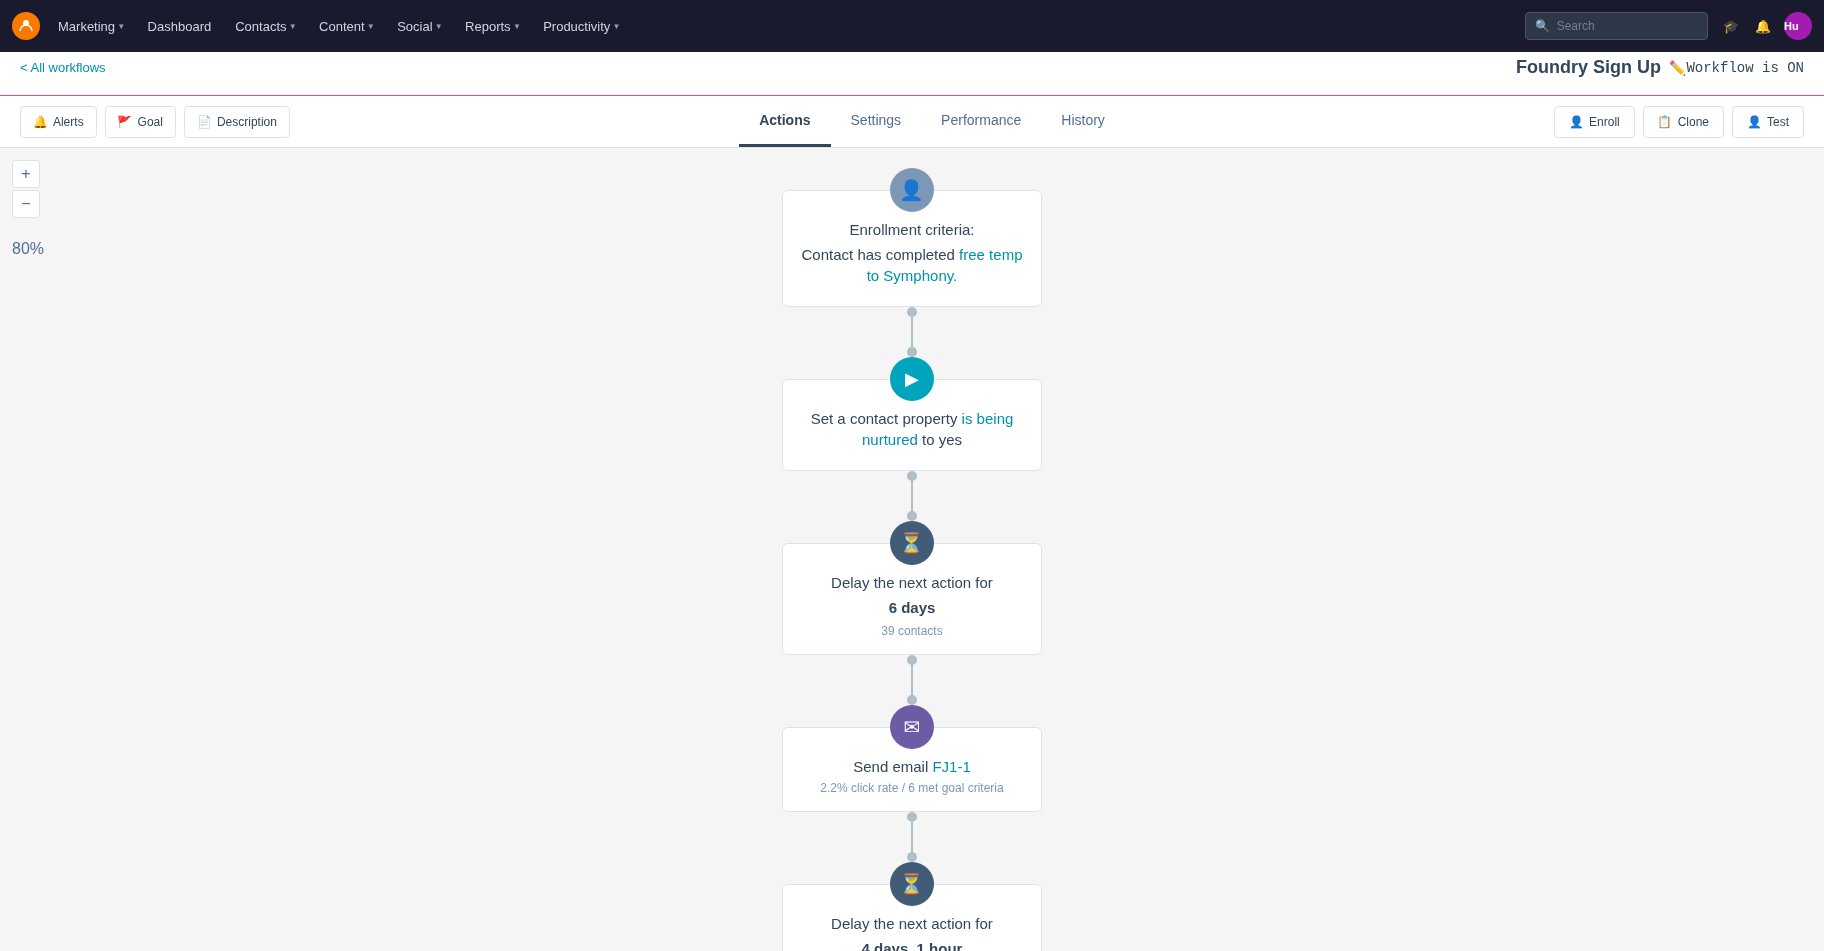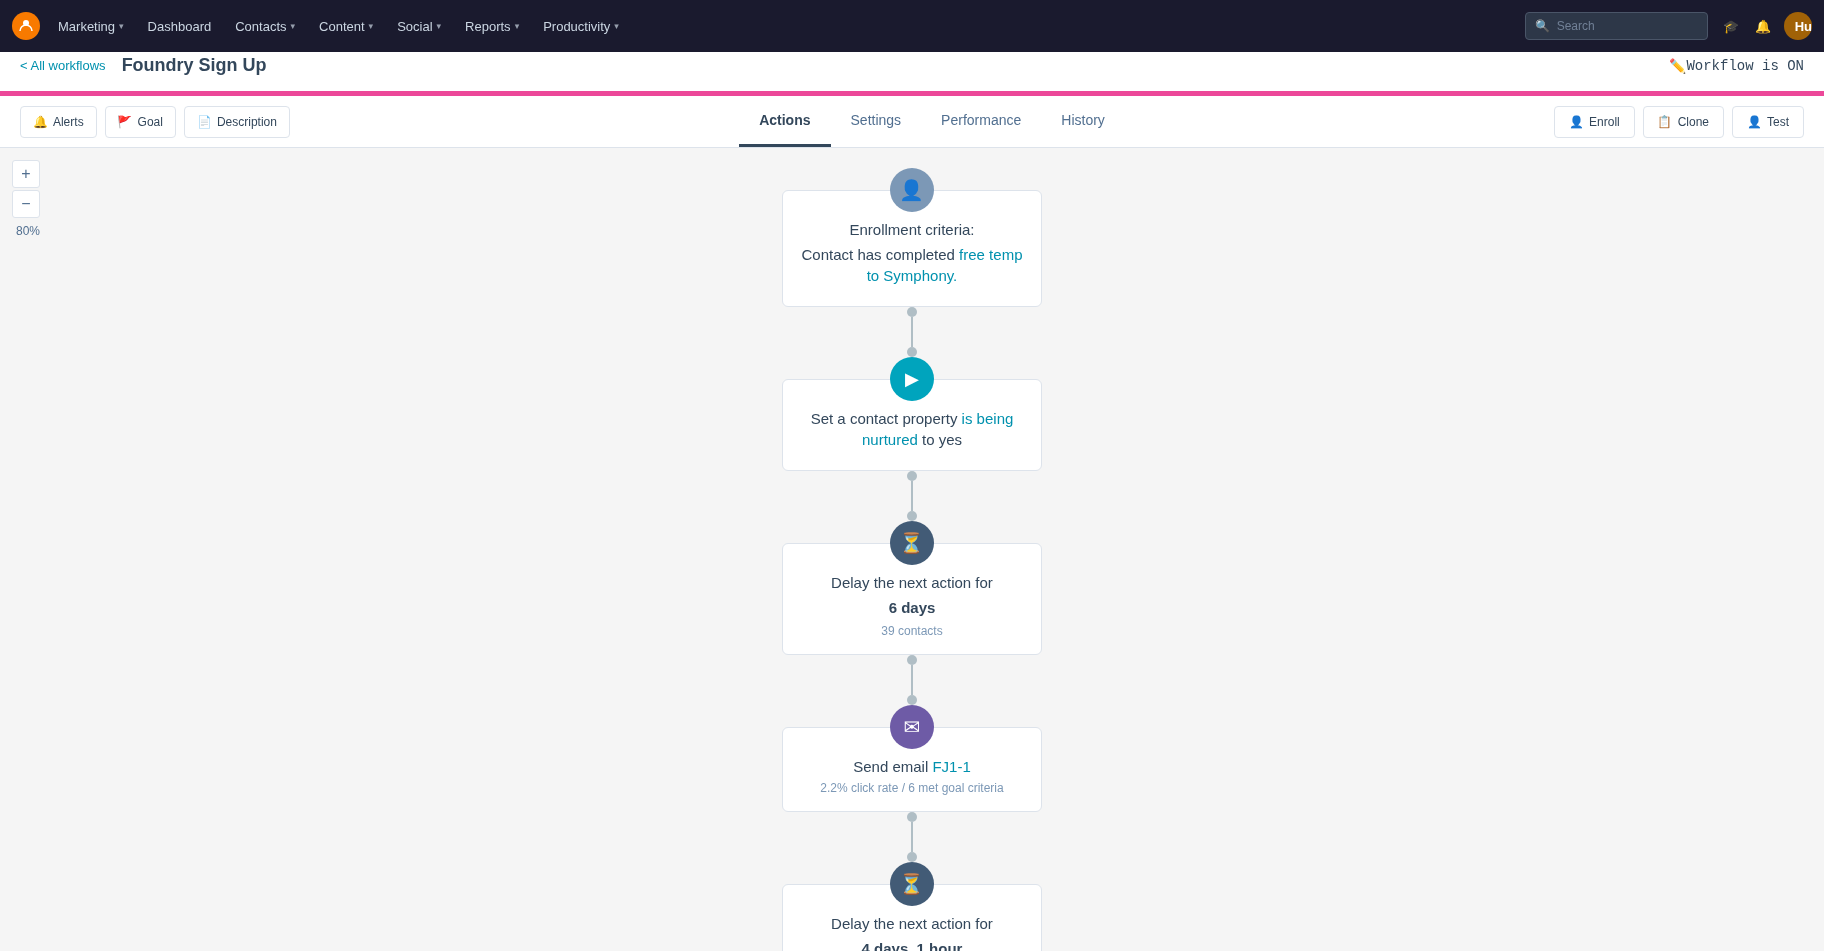--- a/index.html
+++ b/index.html
@@ -59,52 +59,52 @@
     .nav-icons { display: flex; align-items: center; gap: 8px; margin-left: 8px; }
     .nav-icon-btn {
       color: #cbd6e2;
       cursor: pointer;
       padding: 4px;
       display: flex; align-items: center;
     }
     .nav-avatar {
       width: 28px; height: 28px;
       border-radius: 50%;
-      background: #a16207;
-      display: flex; align-items: center; justify-content: flex-end;
+      background: #a21caf;
+      display: flex; align-items: center; justify-content: flex-start;
       color: #fff;
-      font-size: 13px;
+      font-size: 11px;
       font-weight: bold;
       cursor: pointer;
     }
 
     
     .workflow-header {
       background: #fff;
-      border-bottom: 5px solid #ec4899;
+      border-bottom: 1px solid #ec4899;
       height: 56px;
       display: flex;
       align-items: center;
       padding: 0 20px;
       position: fixed;
       top: 40px; left: 0; right: 0;
       z-index: 99;
     }
     .back-link {
       color: #0091ae;
       font-size: 13px;
       cursor: pointer;
       display: flex; align-items: center; gap: 4px;
       margin-right: 16px;
       white-space: nowrap;
     }
     .workflow-title-area {
       display: flex; align-items: center; gap: 8px;
       flex: 1;
-      justify-content: space-between;
+      justify-content: flex-end;
     }
     .workflow-title {
       font-size: 18px;
       font-weight: 600;
       color: #33475b;
     }
     .edit-icon {
       color: #7c98b6;
       cursor: pointer;
       font-size: 14px;
@@ -194,24 +194,24 @@
       background: #fff;
       border: 1px solid #dde3eb;
       border-radius: 3px;
       display: flex; align-items: center; justify-content: center;
       cursor: pointer;
       font-size: 16px;
       color: #516f90;
       font-weight: 300;
     }
     .zoom-level {
-      font-size: 12px;
+      font-size: 16px;
       color: #516f90;
-      text-align: right;
-      margin-top: 4px;
+      text-align: left;
+      margin-top: 20px;
     }
 
     
     .workflow-content {
       display: flex;
       flex-direction: column;
       align-items: center;
       padding: 20px 0 60px;
       min-height: 100%;
     }

